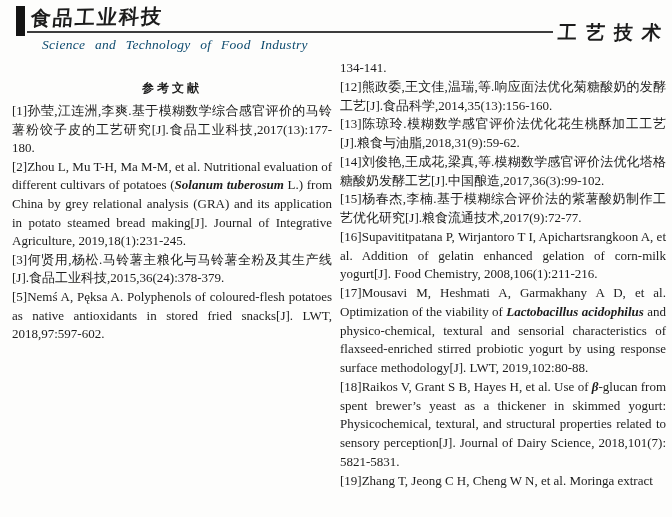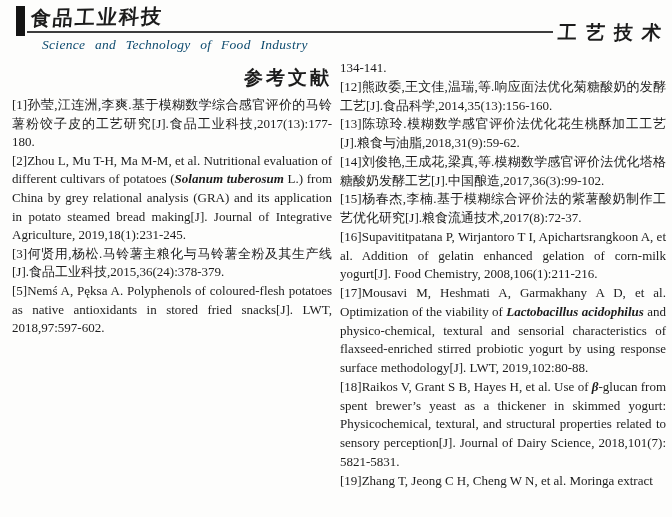--- a/index.html
+++ b/index.html
@@ -29,22 +29,22 @@
   
   .columns{
     position:absolute;left:12px;top:59px;width:654px;height:458px;
     display:flex;gap:8px;
   }
   .col{text-align:justify;}
   .col-left{width:320px;}
   .col-right{width:326px;}
   .para{margin:0;font-size:14.6px;line-height:21.4px;text-align:justify;}
   .refs-heading{
-    margin:6px 0 5px 0;font-size:19px;font-weight:700;
-    text-align:right;letter-spacing:3px;
+    margin:21px 0 5px 0;font-size:12px;font-weight:700;
+    text-align:center;letter-spacing:3px;
   }
   .refs{font-size:13px;text-align:justify;}
   .col-left .refs{line-height:18.6px;}
   .col-right .refs{line-height:18.75px;}
   .ref{text-align:justify;}
   .it{font-style:italic;font-weight:bold;}
 </style>
 </head>
 <body>
 
@@ -68,21 +68,21 @@
         </div>
     </section>
 
     <section class="col col-right">
       <div class="refs">
         <div class="ref">134-141.</div>
         <div id="refs-right">
             <div class="ref"><span>[12]</span><span>熊政委,王文佳,温瑞,等.响应面法优化菊糖酸奶的发酵工艺[J].食品科学,2014,35(13):156-160.</span></div>
             <div class="ref"><span>[13]</span><span>陈琼玲.模糊数学感官评价法优化花生桃酥加工工艺[J].粮食与油脂,2018,31(9):59-62.</span></div>
             <div class="ref"><span>[14]</span><span>刘俊艳,王成花,梁真,等.模糊数学感官评价法优化塔格糖酸奶发酵工艺[J].中国酿造,2017,36(3):99-102.</span></div>
-            <div class="ref"><span>[15]</span><span>杨春杰,李楠.基于模糊综合评价法的紫薯酸奶制作工艺优化研究[J].粮食流通技术,2017(8):72-37.</span></div>
+            <div class="ref"><span>[15]</span><span>杨春杰,李楠.基于模糊综合评价法的紫薯酸奶制作工艺优化研究[J].粮食流通技术,2017(9):72-77.</span></div>
             <div class="ref"><span>[16]</span><span>Supavititpatana P, Wirjantoro T I, Apichartsrangkoon A, et al. Addition of gelatin enhanced gelation of corn-milk yogurt[J]. Food Chemistry, 2008,106(1):211-216.</span></div>
             <div class="ref"><span>[17]</span><span>Mousavi M, Heshmati A, Garmakhany A D, et al. Optimization of the viability of </span><span class="it">Lactobacillus acidophilus</span><span> and physico-chemical, textural and sensorial characteristics of flaxseed-enriched stirred probiotic yogurt by using response surface methodology[J]. LWT, 2019,102:80-88.</span></div>
             <div class="ref"><span>[18]</span><span>Raikos V, Grant S B, Hayes H, et al. Use of </span><span class="it">β</span><span>-glucan from spent brewer’s yeast as a thickener in skimmed yogurt: Physicochemical, textural, and structural properties related to sensory perception[J]. Journal of Dairy Science, 2018,101(7): 5821-5831.</span></div>
             <div class="ref"><span>[19]</span><span>Zhang T, Jeong C H, Cheng W N, et al. Moringa extract</span></div>
           </div>
       </div>
     </section>
 
   </div>
 </div>

